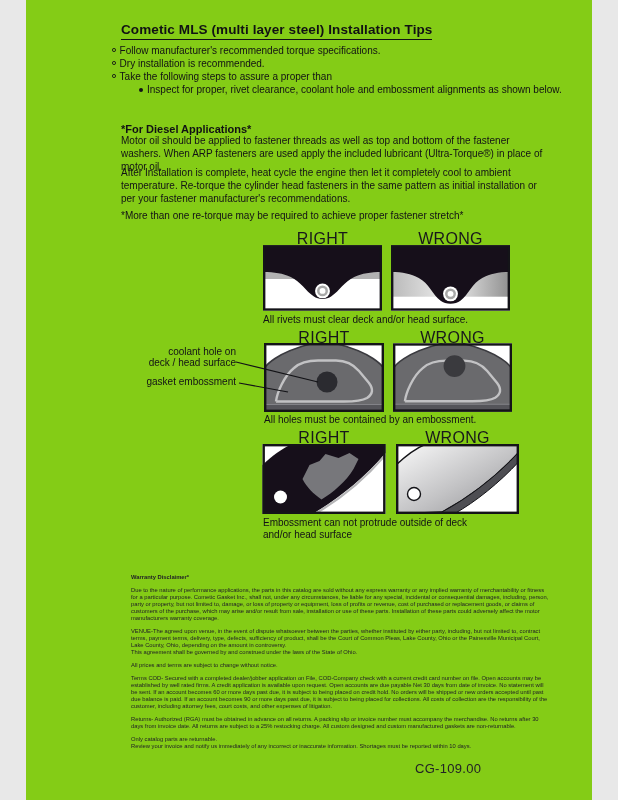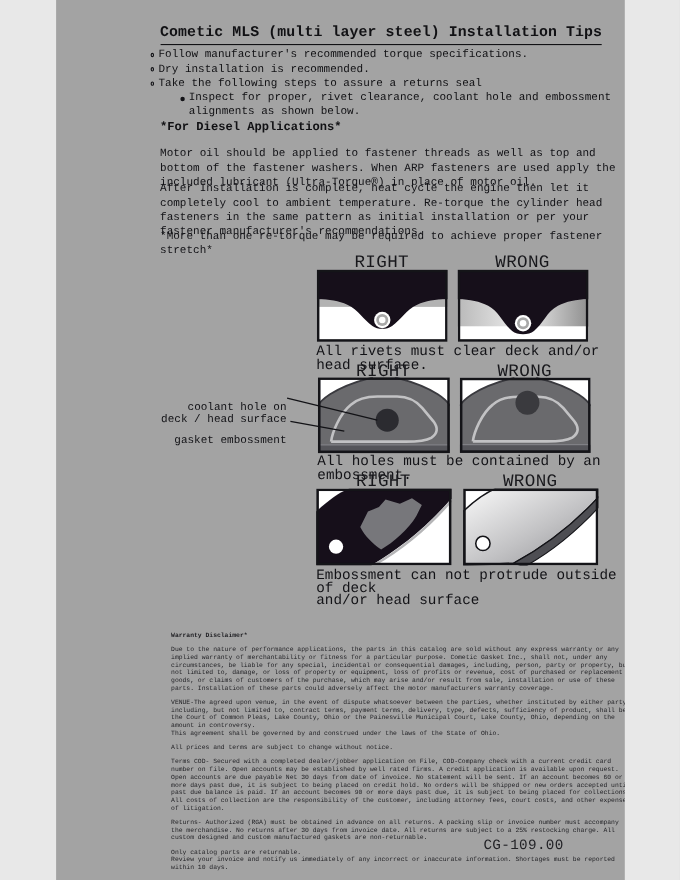--- a/index.html
+++ b/index.html
@@ -1,20 +1,20 @@
 <!DOCTYPE html>
 <html><head>
 <meta charset="utf-8">
 <style>
   * { margin:0; padding:0; box-sizing:border-box; }
   html,body { background:#e8e8e8; }
   .page {
-    position:relative; width:517px; height:800px; margin:0 auto;
-    background:#a3a3a3; color:#111114; overflow:hidden;
-    font-family:Liberation Mono, monospace;
+    position:relative; width:566px; height:800px; margin:0 auto;
+    background:#84cc16; color:#111114; overflow:hidden;
+    font-family:Liberation Sans, sans-serif;
   }
   .abs { position:absolute; }
 
   .title {
     font-size:13.5px; font-weight:bold; letter-spacing:.1px;
     display:inline-block; border-bottom:1.6px solid #111114; padding-bottom:2px;
   }
   .body-text { font-size:10px; line-height:13px; color:#121216; }
   .bullet-row { display:flex; align-items:flex-start; line-height:13px; font-size:10px; }
   .o-bullet {
@@ -23,23 +23,23 @@
   }
   .f-bullet {
     width:4px; height:4px; background:#121216; border-radius:50%;
     display:inline-block; margin:4.5px 4px 0 0; flex:0 0 auto;
   }
   .sub-indent { margin-left:27px; }
   .section-heading { font-size:11px; font-weight:bold; }
   .para { width:428px; }
 
   .diag-label { font-size:16px; letter-spacing:.3px; text-align:center; color:#18181c; }
-  .diag-caption { font-size:13px; color:#121216; line-height:11.5px; }
+  .diag-caption { font-size:10px; color:#121216; line-height:11.5px; }
   .pre-line { white-space:pre-line; }
-  .annot { font-size:10px; line-height:10.5px; text-align:right; color:#121216;margin-top:20px; }
+  .annot { font-size:10px; line-height:10.5px; text-align:right; color:#121216; }
 
   .fine-block { width:418px; font-size:5.8px; line-height:7px; color:#222226; }
   .fine { margin-bottom:6px; }
   .fine-heading { font-weight:bold; margin-bottom:6px; }
   .footer-code { font-size:13px; color:#222226; letter-spacing:.3px; }
 
   svg { display:block; }
 </style>
 </head>
 <body>
@@ -54,29 +54,29 @@
     <div class="bullet-row">
       <span class="o-bullet"></span>
       <span>Follow manufacturer's recommended torque specifications.</span>
     </div>
     <div class="bullet-row">
       <span class="o-bullet"></span>
       <span>Dry installation is recommended.</span>
     </div>
     <div class="bullet-row">
       <span class="o-bullet"></span>
-      <span>Take the following steps to assure a returns seal</span>
+      <span>Take the following steps to assure a proper than</span>
     </div>
     <div class="bullet-row sub-indent">
       <span class="f-bullet"></span>
       <span>Inspect for proper, rivet clearance, coolant hole and embossment alignments as shown below.</span>
     </div>
   </div>
 
-  <div class="abs section-heading" style="left:95px; top:110px;">*For Diesel Applications*</div>
+  <div class="abs section-heading" style="left:95px; top:123px;">*For Diesel Applications*</div>
   <div class="abs body-text para" style="left:95px; top:134px;">Motor oil should be applied to fastener threads as well as top and bottom of the fastener washers. When ARP fasteners are used apply the included lubricant (Ultra-Torque®) in place of motor oil.</div>
   <div class="abs body-text para" style="left:95px; top:166px;">After Installation is complete, heat cycle the engine then let it completely cool to ambient temperature. Re-torque the cylinder head fasteners in the same pattern as initial installation or per your fastener manufacturer's recommendations.</div>
   <div class="abs body-text para" style="left:95px; top:209px;">*More than one re-torque may be required to achieve proper fastener stretch*</div>
 
   <div class="abs diag-label" style="left:237px; top:230px; width:119px;">RIGHT</div>
   <div class="abs diag-label" style="left:365px; top:230px; width:119px;">WRONG</div>
 
   <svg class="abs" style="left:237px; top:245px;" width="119" height="66" viewBox="0 0 120 66">
     <rect x="0" y="0" width="120" height="66" fill="#ffffff"></rect>
     <rect x="0" y="27" width="120" height="7" fill="#b2b2b2"></rect>

